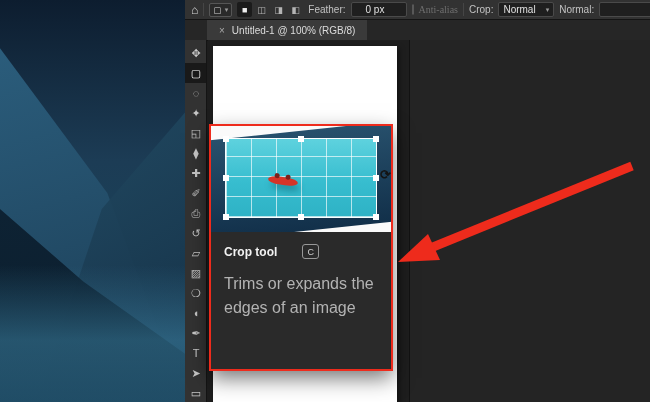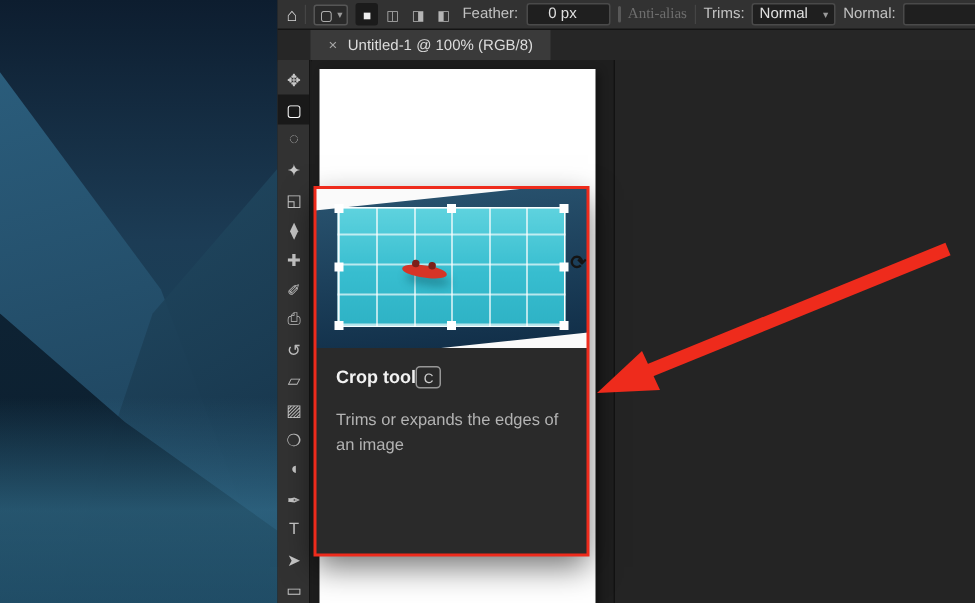--- a/index.html
+++ b/index.html
@@ -71,25 +71,25 @@
   .handle{position:absolute;width:6px;height:6px;background:#ffffff;}
   .h-tl{left:-3px;top:-3px;} .h-tm{left:50%;margin-left:-3px;top:-3px;} .h-tr{right:-3px;top:-3px;}
   .h-ml{left:-3px;top:50%;margin-top:-3px;} .h-mr{right:-3px;top:50%;margin-top:-3px;}
   .h-bl{left:-3px;bottom:-3px;} .h-bm{left:50%;margin-left:-3px;bottom:-3px;} .h-br{right:-3px;bottom:-3px;}
   .canoe{position:absolute;left:42px;top:38px;width:30px;height:8px;background:#d63427;
     border-radius:50%/60%;transform:rotate(8deg);box-shadow:3px 5px 6px rgba(15,90,105,.45);}
   .person{position:absolute;width:5px;height:5px;border-radius:50%;background:#7c201a;top:-3px;}
   .p1{left:6px;} .p2{left:17px;}
   .rotate-cursor{position:absolute;right:1px;top:42px;color:#141414;font-size:13px;font-weight:bold;}
   #tooltip-body{display:flex;flex-direction:column;padding:12px 14px 0;box-sizing:border-box;}
-  .title-row{display:flex;align-items:flex-start;gap:0;}
+  .title-row{display:flex;align-items:center;gap:25px;}
   .tooltip-title{font-size:12px;font-weight:bold;color:#f2f2f2;}
   .key-badge{min-width:11px;height:13px;padding:0 2px;border:1px solid #979797;border-radius:3px;
     color:#cfcfcf;font-size:9px;display:flex;align-items:center;justify-content:center;}
-  .tooltip-desc{margin-top:13px;font-size:11px;color:#b3b3b3;line-height:1.5;width:152px;}
+  .tooltip-desc{margin-top:13px;font-size:16px;color:#b3b3b3;line-height:1.5;width:152px;}
   .learn-more{margin-top:15px;align-self:flex-end;margin-right:16px;border:1.5px solid #f4f4f4;
     border-radius:13px;padding:4px 13px;color:#ffffff;font-size:10.5px;font-weight:bold;
     background:transparent;cursor:pointer;}
   
   #annotation-rect{position:absolute;left:209px;top:124px;width:184px;height:247px;
     border:2px solid #ee2b1c;box-sizing:border-box;pointer-events:none;}
   #arrow-svg{position:absolute;left:0;top:0;width:650px;height:402px;pointer-events:none;}
 </style>
 </head>
 <body>
@@ -112,21 +112,21 @@
       <span class="sel-mode active">■</span>
       <span class="sel-mode">◫</span>
       <span class="sel-mode">◨</span>
       <span class="sel-mode">◧</span>
     </span>
   <span class="opt-label">Feather:</span>
   <span class="opt-input">0 px</span>
   <span class="checkbox"></span>
   <span class="opt-label disabled">Anti-alias</span>
   <span class="opt-sep"></span>
-  <span class="opt-label">Trims:</span>
+  <span class="opt-label">Crop:</span>
   <span class="dropdown">
     <span>Normal</span>
     <span class="caret">▾</span>
   </span>
   <span class="opt-label">Normal:</span>
   <span class="opt-input"></span>
 </div>
 
 <div id="tab-bar">
   <div class="doc-tab">

